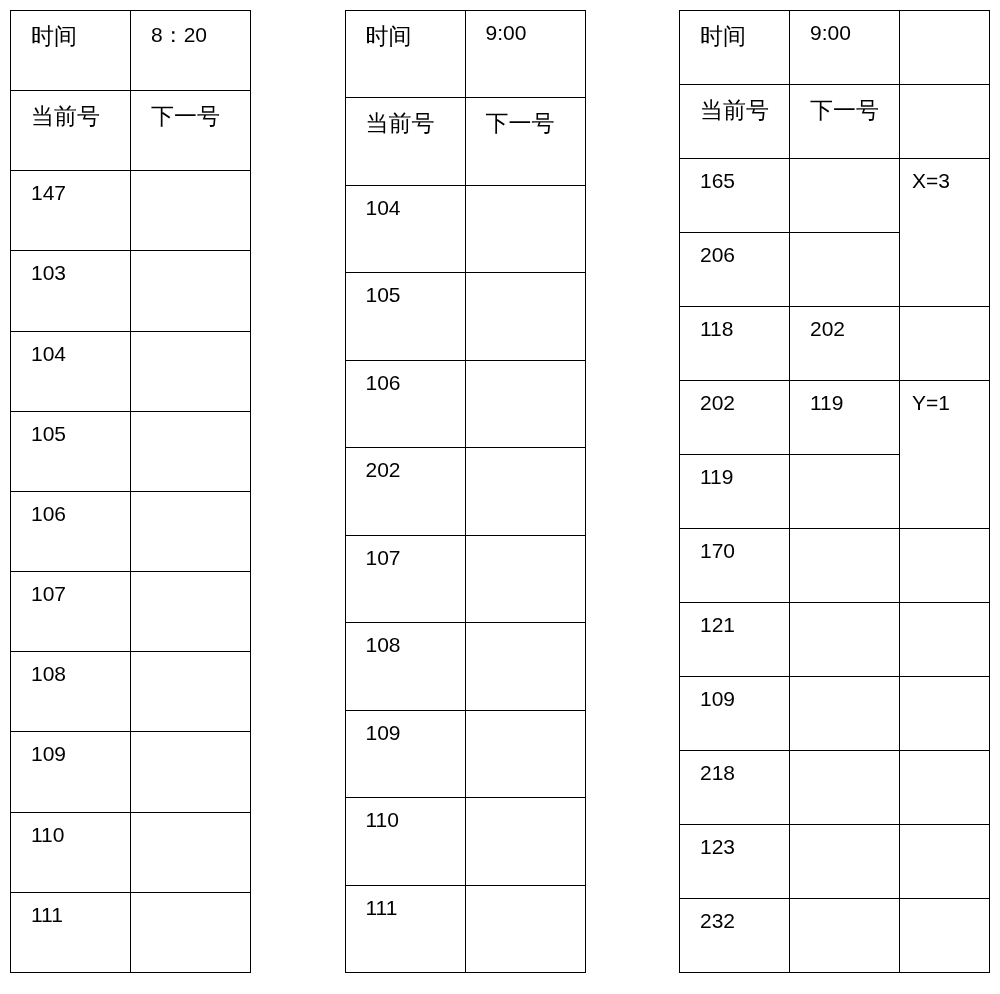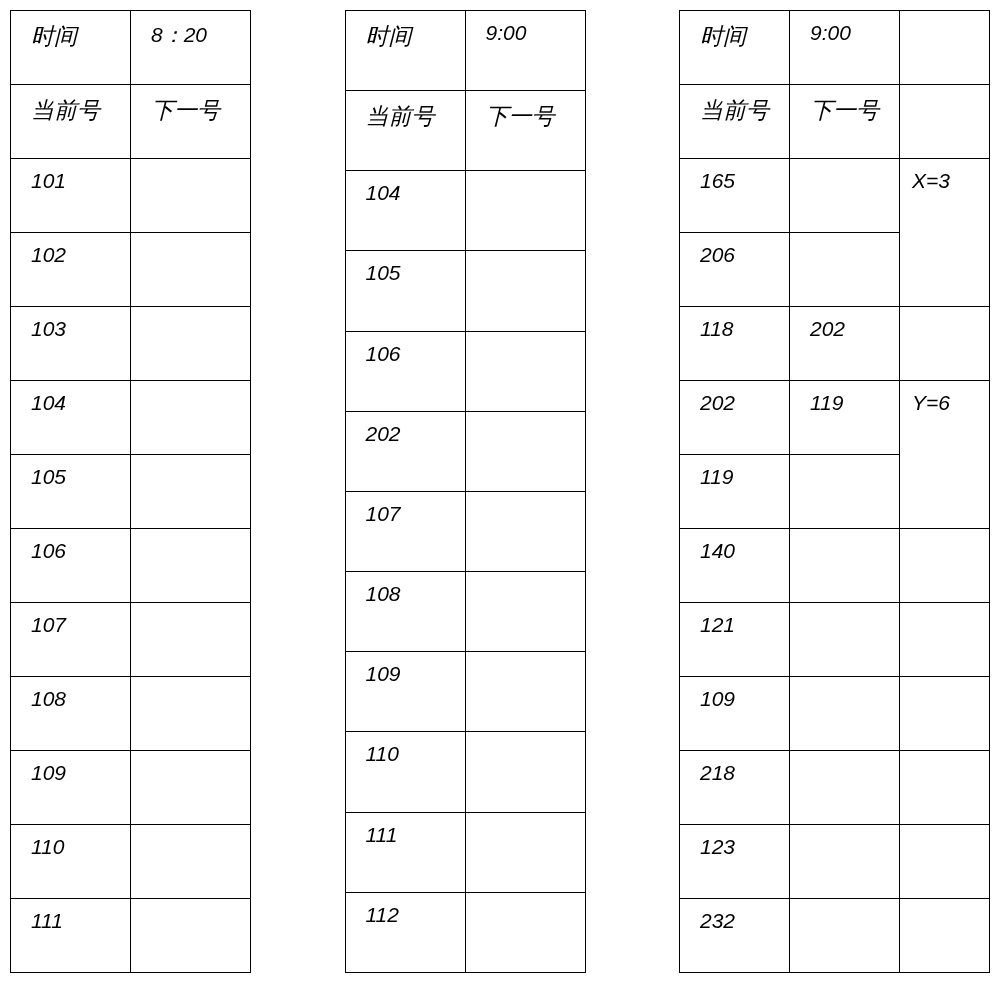--- a/index.html
+++ b/index.html
@@ -8,21 +8,20 @@
       font-size: 22px;
       color: #000;
       background: #fff;
       padding: 10px;
       width: 1000px;
     }
     .container {
       display: flex;
       justify-content: space-between;
       gap: 40px;
-      font-style: italic;
     }
     .table {
       border-collapse: collapse;
     }
     .table td {
       border: 1.5px solid #000;
       height: 74px;
       text-align: left;
       padding-left: 20px;
       padding-top: 10px;
@@ -44,25 +43,21 @@
     <tbody>
         <tr>
       <td class="textcn">时间</td>
       <td class="num">8：20</td>
     </tr>
     <tr>
       <td class="textcn">当前号</td>
       <td class="textcn">下一号</td>
     </tr>
     <tr>
-          <td class="num">101</td>
-          <td class="num"></td>
-        </tr>
-    <tr>
-          <td class="num">102</td>
+          <td class="num">147</td>
           <td class="num"></td>
         </tr>
     <tr>
           <td class="num">103</td>
           <td class="num"></td>
         </tr>
     <tr>
           <td class="num">104</td>
           <td class="num"></td>
         </tr>
@@ -136,24 +131,20 @@
           <td class="num"></td>
         </tr>
     <tr>
           <td class="num">110</td>
           <td class="num"></td>
         </tr>
     <tr>
           <td class="num">111</td>
           <td class="num"></td>
         </tr>
-    <tr>
-          <td class="num">112</td>
-          <td class="num"></td>
-        </tr>
   </tbody>
     </table>
 
   <table class="table table-c">
     <tbody>
         <tr>
       <td class="textcn">时间</td>
       <td class="num">9:00</td>
       <td class="extra"></td>
     </tr>
@@ -172,28 +163,28 @@
       <td class="num"></td>
     </tr>
     <tr>
       <td class="num">118</td>
       <td class="num">202</td>
       <td class="extra"></td>
     </tr>
     <tr>
       <td class="num">202</td>
       <td class="num">119</td>
-      <td class="num extra" rowspan="2">Y=6</td>
+      <td class="num extra" rowspan="2">Y=1</td>
     </tr>
     <tr>
       <td class="num">119</td>
       <td class="num"></td>
     </tr>
     <tr>
-      <td class="num">140</td>
+      <td class="num">170</td>
       <td class="num"></td>
       <td class="extra"></td>
     </tr>
     <tr>
       <td class="num">121</td>
       <td class="num"></td>
       <td class="extra"></td>
     </tr>
     <tr>
       <td class="num">109</td>

